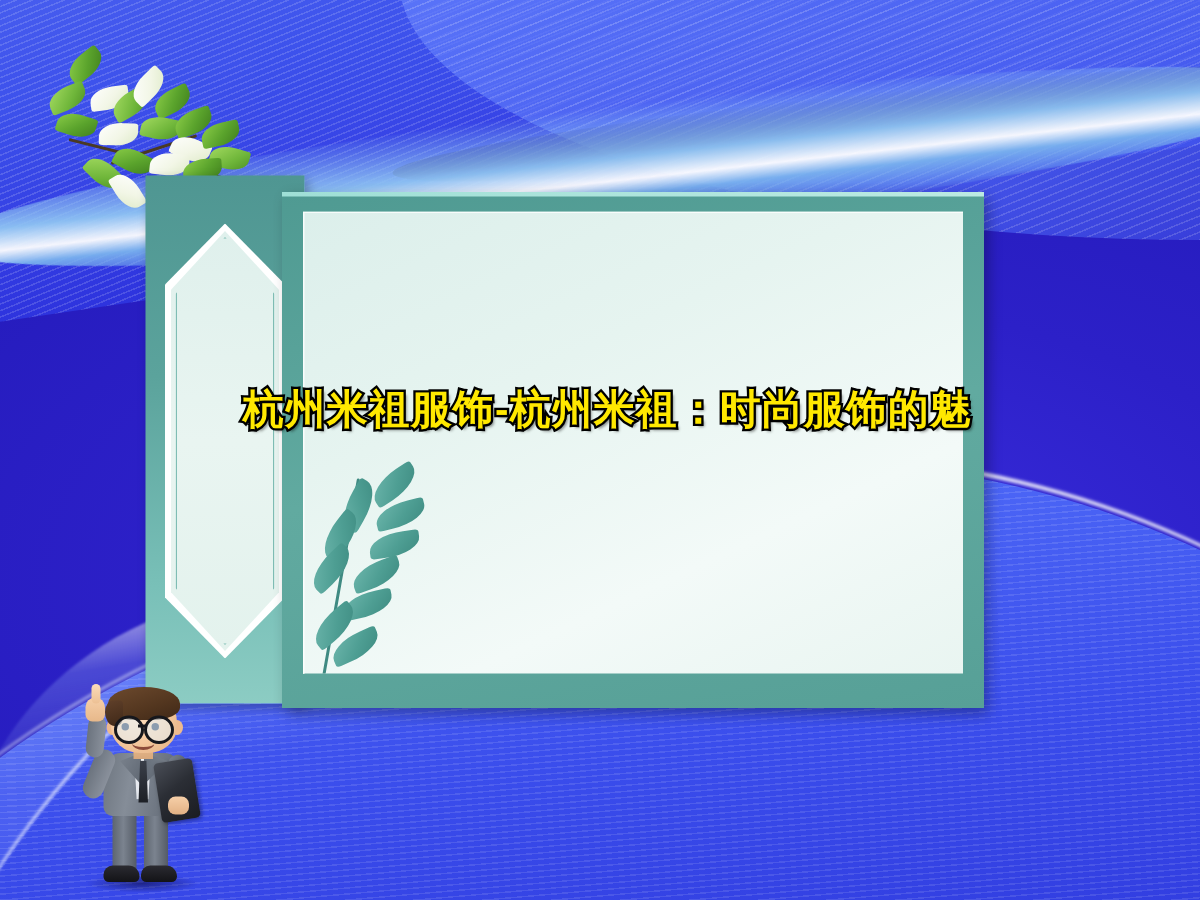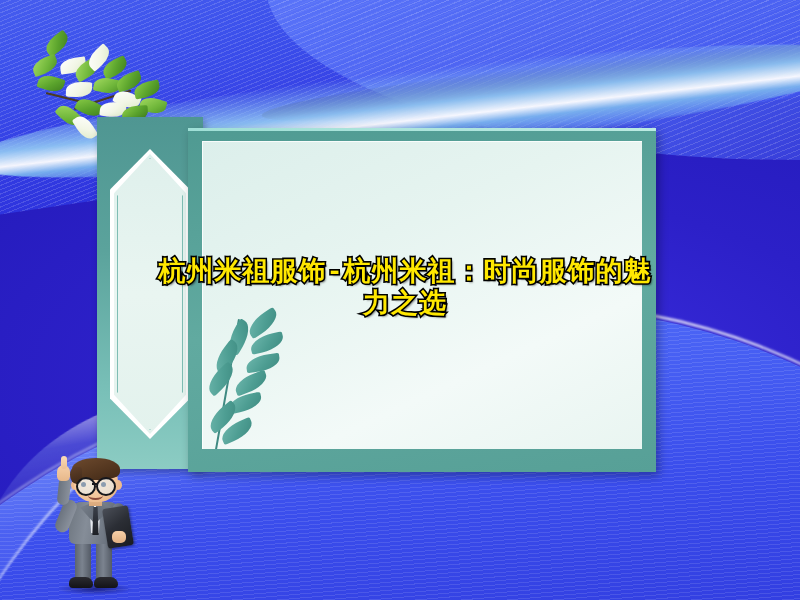--- a/index.html
+++ b/index.html
@@ -246,21 +246,21 @@
   
   .title-block {
     position: absolute;
     left: 150px; top: 258px;
     width: 510px;
     text-align: center;
     line-height: 1.18;
     z-index: 40;
   }
   .title-line {
-    font-family: Liberation Mono, monospace;
+    font-family: Liberation Sans, sans-serif;
     font-weight: 700;
     font-size: 27px;
     letter-spacing: 1px;
     color: #ffe800;
     -webkit-text-stroke: 3.2px #000000;
     paint-order: stroke fill;
     text-shadow: 2px 2px 2px rgba(0,0,0,0.45);
     white-space: nowrap;
   }
 
@@ -458,21 +458,20 @@
         <div class="bleaf" style="left:30px;top:62px;transform:rotate(-20deg);"></div>
         <div class="bleaf" style="left:24px;top:82px;transform:rotate(-12deg);"></div>
         <div class="bleaf" style="left:2px;top:96px;transform:rotate(-40deg);"></div>
         <div class="bleaf" style="left:16px;top:110px;transform:rotate(-24deg);"></div>
       </div>
     </div>
   </div>
 
   <div class="title-block">
     <div class="title-line">杭州米祖服饰-杭州米祖：时尚服饰的魅</div>
-    <div class="title-line">力之选</div>
   </div>
 
   <div class="character">
     <div class="ch-shadow"></div>
     <div class="ch-legL"></div>
     <div class="ch-legR"></div>
     <div class="ch-shoeL"></div>
     <div class="ch-shoeR"></div>
     <div class="ch-torso"></div>
     <div class="ch-shirt"></div>

